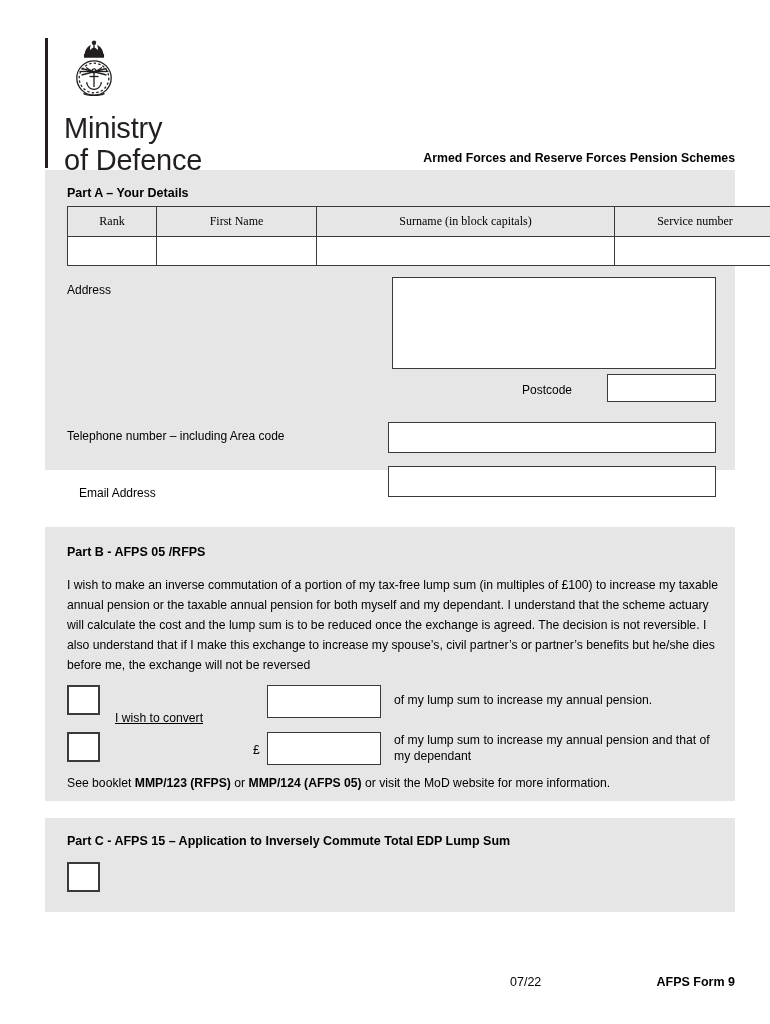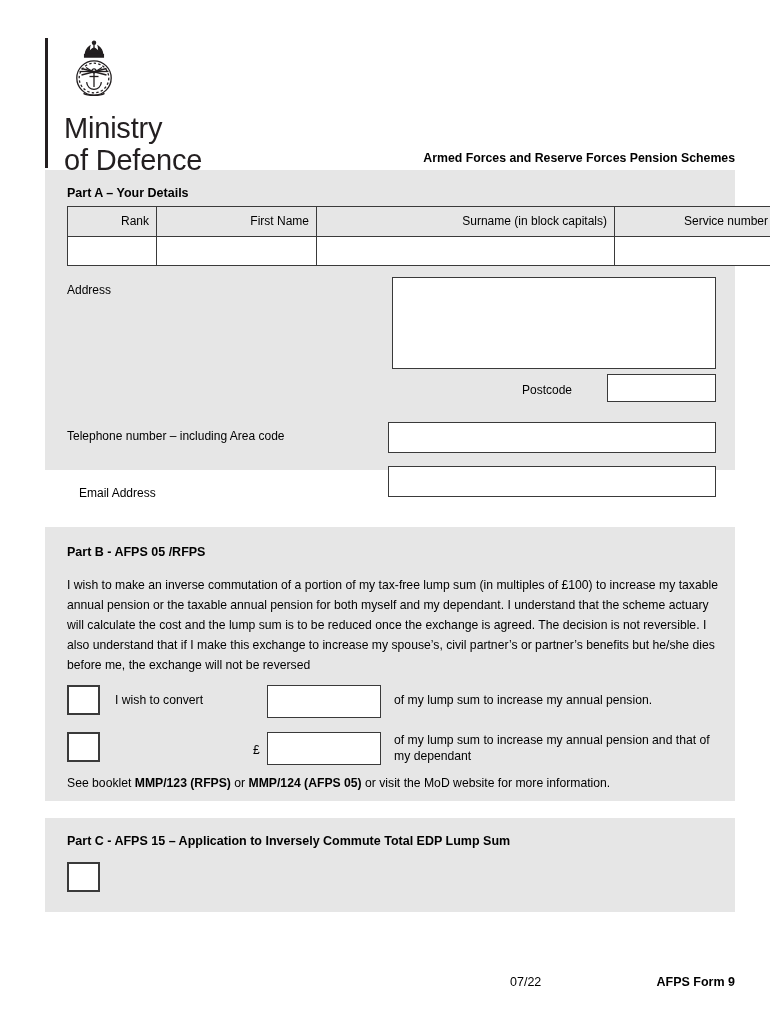--- a/index.html
+++ b/index.html
@@ -99,26 +99,27 @@
     table-layout: fixed;
   }
   .details-table th,
   .details-table td {
     border: 1px solid #3a3a3a;
     padding: 0;
     margin: 0;
   }
   .details-table th {
     background: #e6e6e6;
-    text-align: right;
+    text-align: center;
     font-size: 12px;
     font-weight: normal;
     padding: 6px 7px 7px 7px;
     height: 16px;
     vertical-align: middle;
+    font-family: Liberation Serif, serif;
   }
   .details-table td {
     background: #ffffff;
     height: 28px;
   }
   .col-rank { width: 74px; }
   .col-first { width: 145px; }
   .col-surname { width: 283px; }
   .col-service { width: 146px; }
 
@@ -170,21 +171,21 @@
     height: 30px;
     background: #ffffff;
     border: 2px solid #3a3a3a;
     box-sizing: border-box;
   }
   .option-text {
     position: absolute;
     font-size: 12.2px;
     line-height: 16.4px;
   }
-  #convert-label  { left: 48px; top: 7px; }
+  #convert-label  { left: 48px; top: 25px; text-decoration: underline; }
   #amount-box-1   { left: 200px; top: 0px; width: 114px; height: 33px; }
   #after-text-1   { left: 327px; top: 7px; }
   #pound-sign     { left: 186px; top: 10px; font-size: 12.2px; }
   #amount-box-2   { left: 200px; top: 0px; width: 114px; height: 33px; }
   #after-text-2   { left: 327px; top: 0px; }
 
   .booklet-note {
     position: absolute;
     left: 22px;
     top: 249px;

